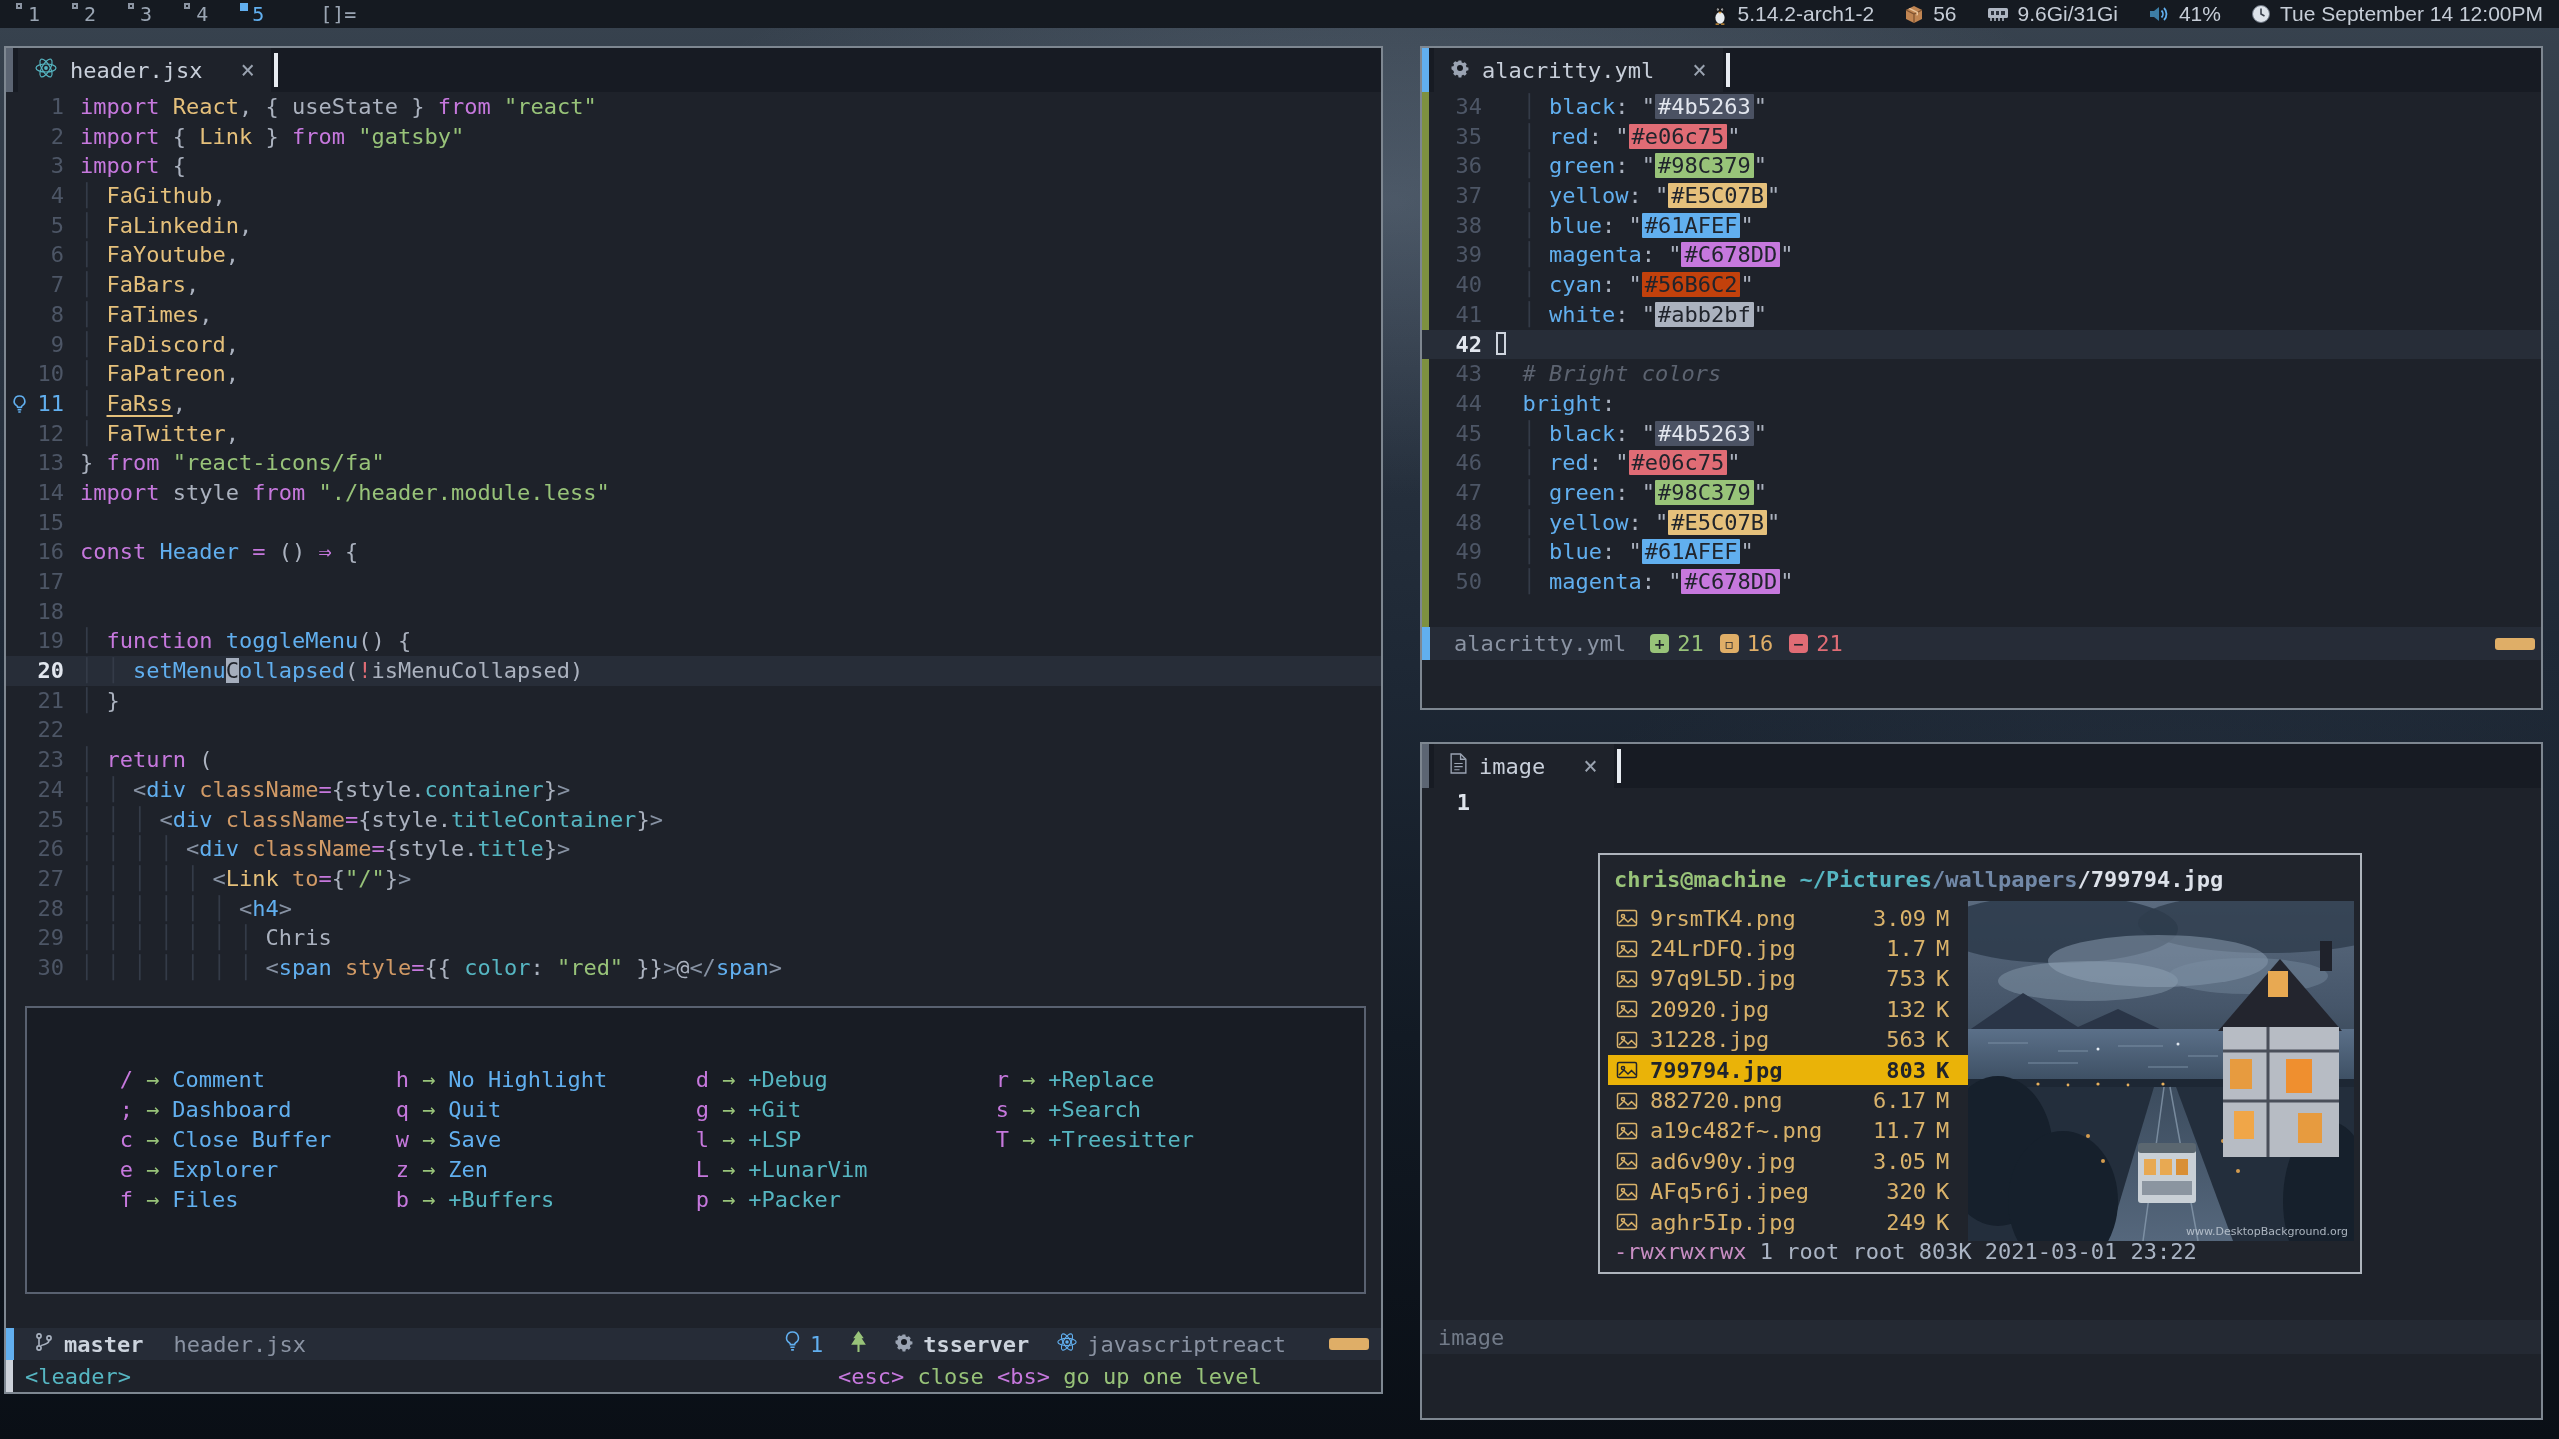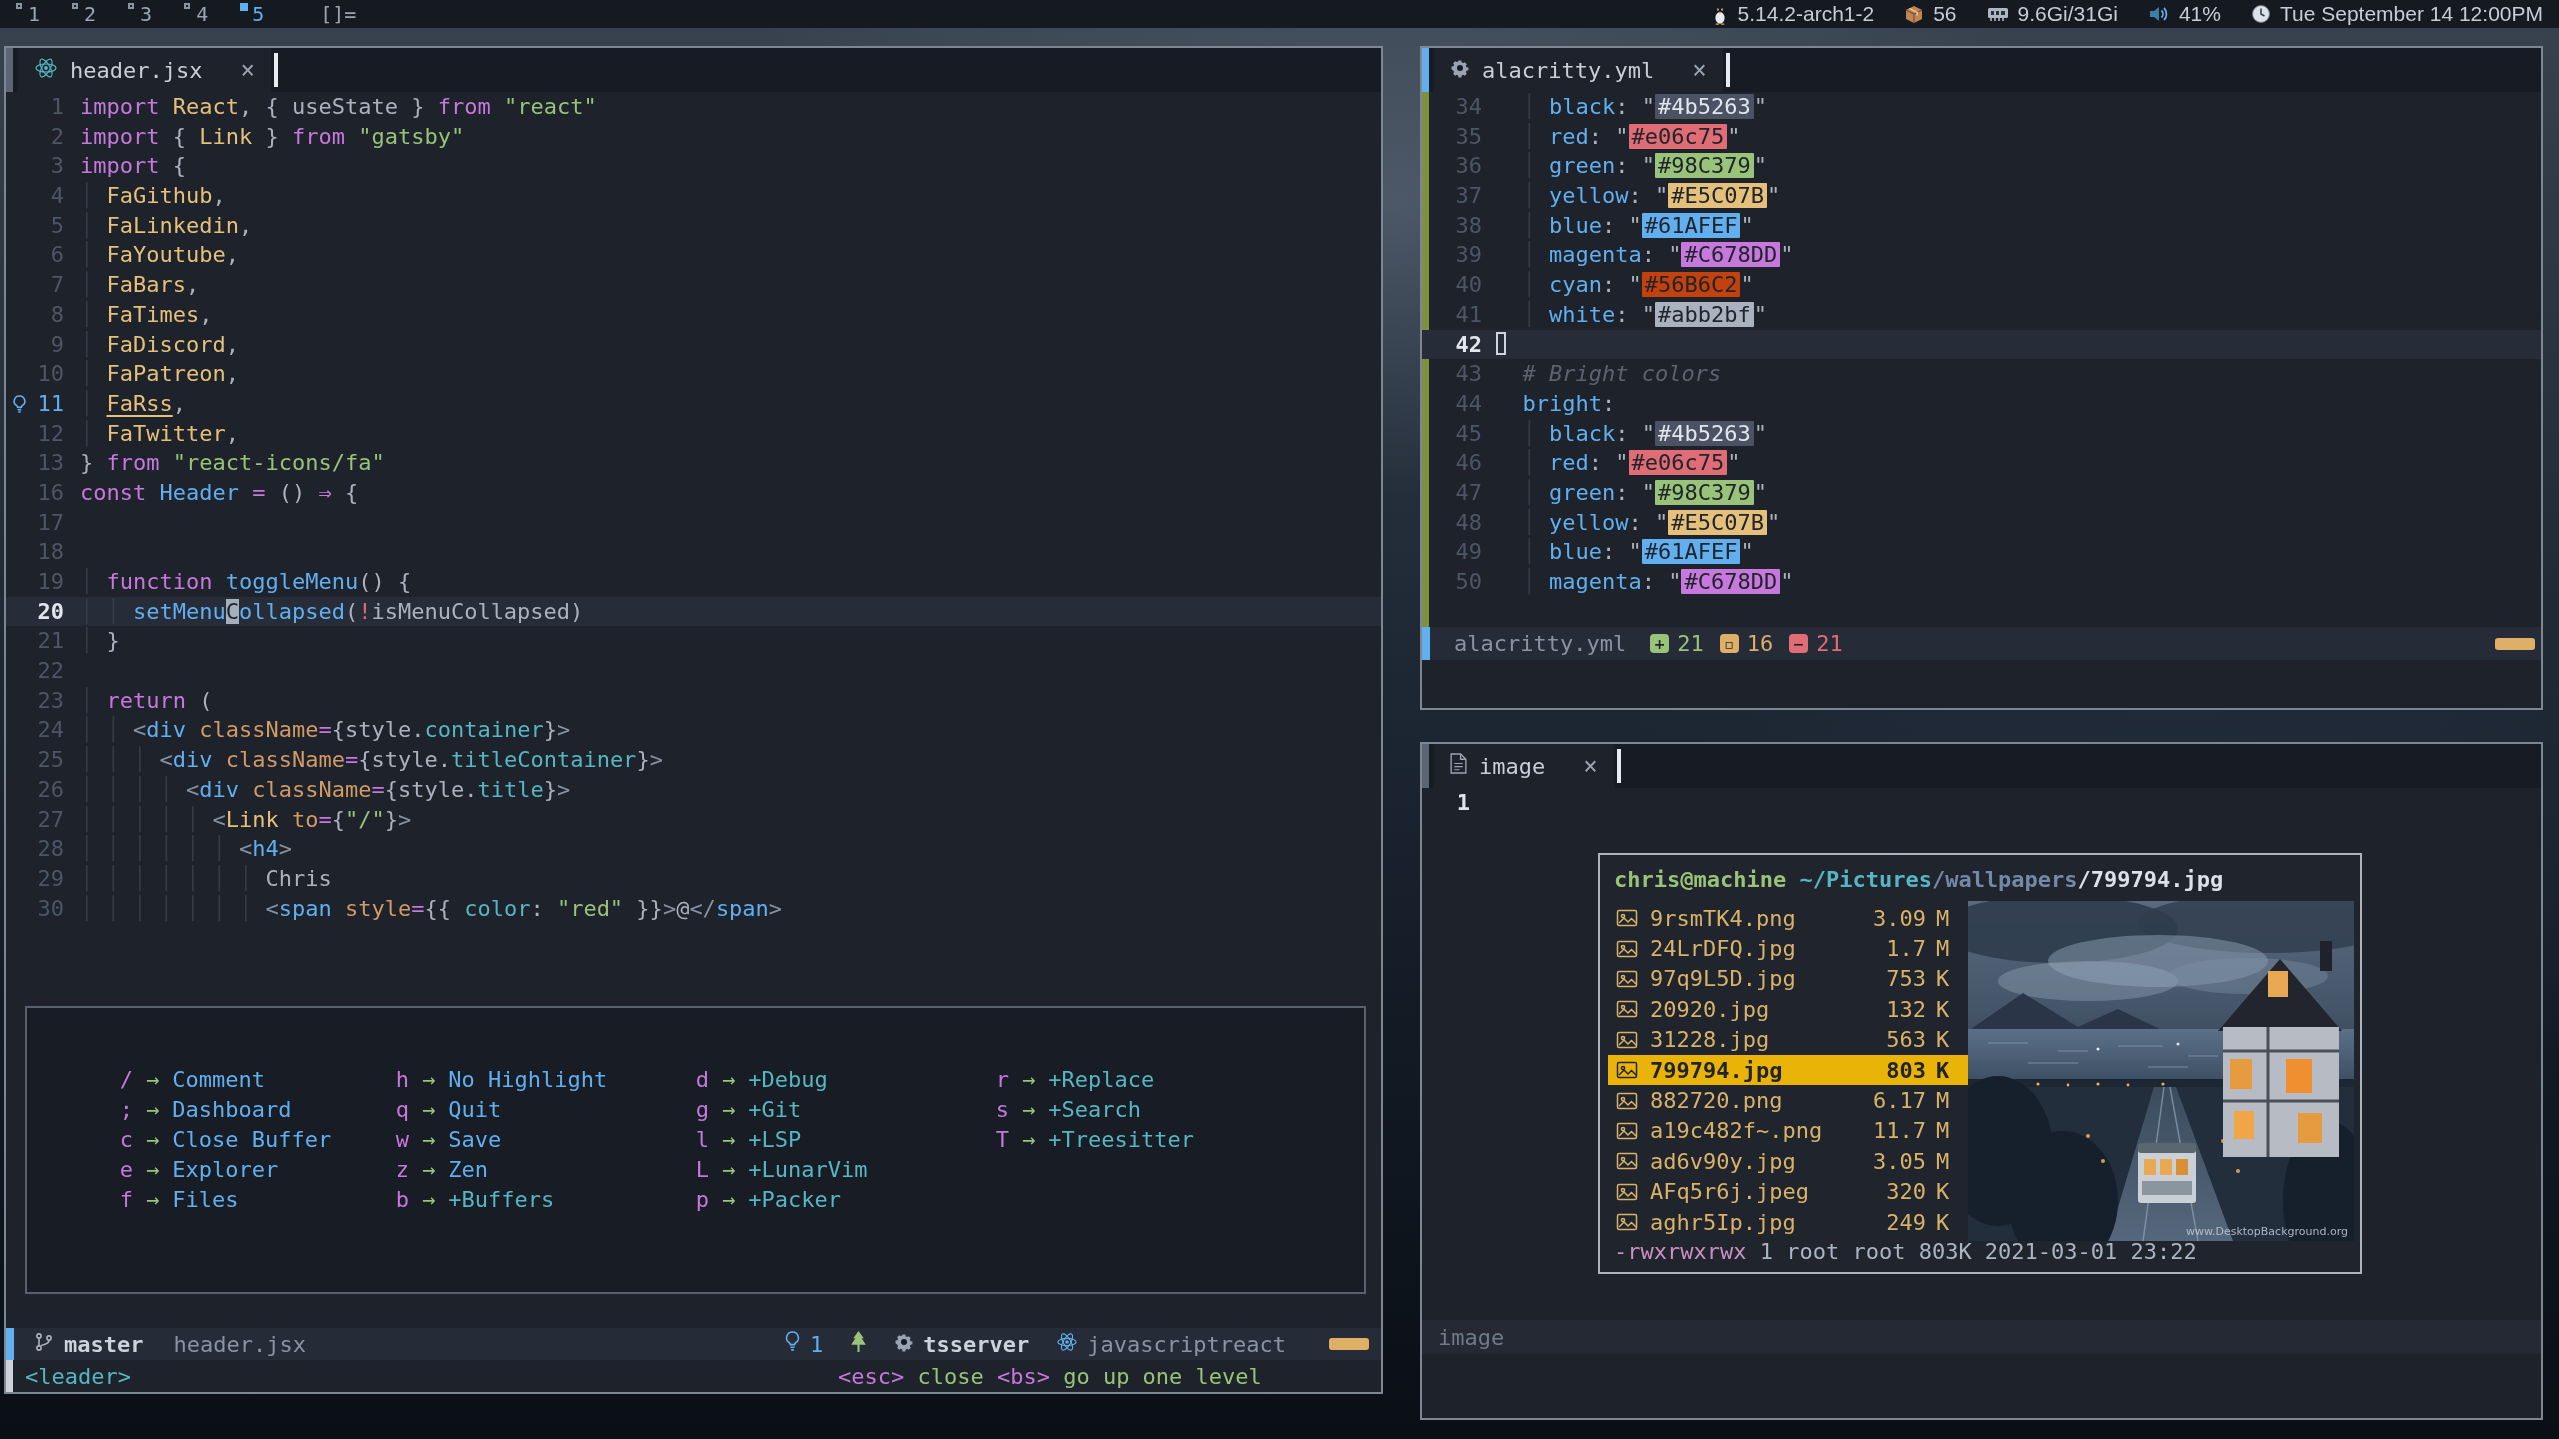--- a/index.html
+++ b/index.html
@@ -222,20 +222,22 @@
         <div class="cl"><span class="ln">7</span><span class="lt"><span class="ig">│ </span><span class="cls">FaBars</span><span class="fg">,</span></span></div>
         <div class="cl"><span class="ln">8</span><span class="lt"><span class="ig">│ </span><span class="cls">FaTimes</span><span class="fg">,</span></span></div>
         <div class="cl"><span class="ln">9</span><span class="lt"><span class="ig">│ </span><span class="cls">FaDiscord</span><span class="fg">,</span></span></div>
         <div class="cl"><span class="ln">10</span><span class="lt"><span class="ig">│ </span><span class="cls">FaPatreon</span><span class="fg">,</span></span></div>
         <div class="cl"><span class="sign"><svg width="15" height="19" viewBox="0 0 16 20" fill="none" stroke="#61afef" stroke-width="1.7">
               <path d="M8 1a5.5 5.5 0 0 1 3 10.2c-.7.5-1 1-1 1.8H6c0-.8-.3-1.3-1-1.8A5.5 5.5 0 0 1 8 1z"></path>
               <path d="M6 15.5h4M6.7 18h2.6"></path>
             </svg></span><span class="ln blue">11</span><span class="lt"><span class="ig">│ </span><span class="cls ul">FaRss</span><span class="fg">,</span></span></div>
         <div class="cl"><span class="ln">12</span><span class="lt"><span class="ig">│ </span><span class="cls">FaTwitter</span><span class="fg">,</span></span></div>
         <div class="cl"><span class="ln">13</span><span class="lt"><span class="pun">} </span><span class="kw">from</span><span class="fg"> </span><span class="str">"react-icons/fa"</span></span></div>
+        <div class="cl"><span class="ln">14</span><span class="lt"><span class="kw">import</span><span class="fg"> style </span><span class="kw">from</span><span class="fg"> </span><span class="str">"./header.module.less"</span></span></div>
+        <div class="cl"><span class="ln">15</span><span class="lt"></span></div>
         <div class="cl"><span class="ln">16</span><span class="lt"><span class="kw">const</span><span class="fg"> </span><span class="fn">Header</span><span class="fg"> </span><span class="kw">=</span><span class="fg"> () </span><span class="kw">⇒</span><span class="fg"> {</span></span></div>
         <div class="cl"><span class="ln">17</span></div>
         <div class="cl"><span class="ln">18</span><span class="lt"></span></div>
         <div class="cl"><span class="ln">19</span><span class="lt"><span class="ig">│ </span><span class="kw">function</span><span class="fg"> </span><span class="fn">toggleMenu</span><span class="fg">() {</span></span></div>
         <div class="cl cur"><span class="ln">20</span><span class="lt"><span class="ig">│ │ </span><span class="fn">setMenu</span><span class="cursor">C</span><span class="fn">ollapsed</span><span class="fg">(</span><span class="red">!</span><span class="fg">isMenuCollapsed</span><span class="fg">)</span></span></div>
         <div class="cl"><span class="ln">21</span><span class="lt"><span class="ig">│ </span><span class="fg">}</span></span></div>
         <div class="cl"><span class="ln">22</span><span class="lt"></span></div>
         <div class="cl"><span class="ln">23</span><span class="lt"><span class="ig">│ </span><span class="kw">return</span><span class="fg"> (</span></span></div>
         <div class="cl"><span class="ln">24</span><span class="lt"><span class="ig">│ │ </span><span class="ang">&lt;</span><span class="fn">div</span><span class="fg"> </span><span class="prop">className</span><span class="kw">=</span><span class="pun">{</span><span class="fg">style.</span><span class="ts">container</span><span class="pun">}</span><span class="ang">&gt;</span></span></div>
         <div class="cl"><span class="ln">25</span><span class="lt"><span class="ig">│ │ │ </span><span class="ang">&lt;</span><span class="fn">div</span><span class="fg"> </span><span class="prop">className</span><span class="kw">=</span><span class="pun">{</span><span class="fg">style.</span><span class="ts">titleContainer</span><span class="pun">}</span><span class="ang">&gt;</span></span></div>

